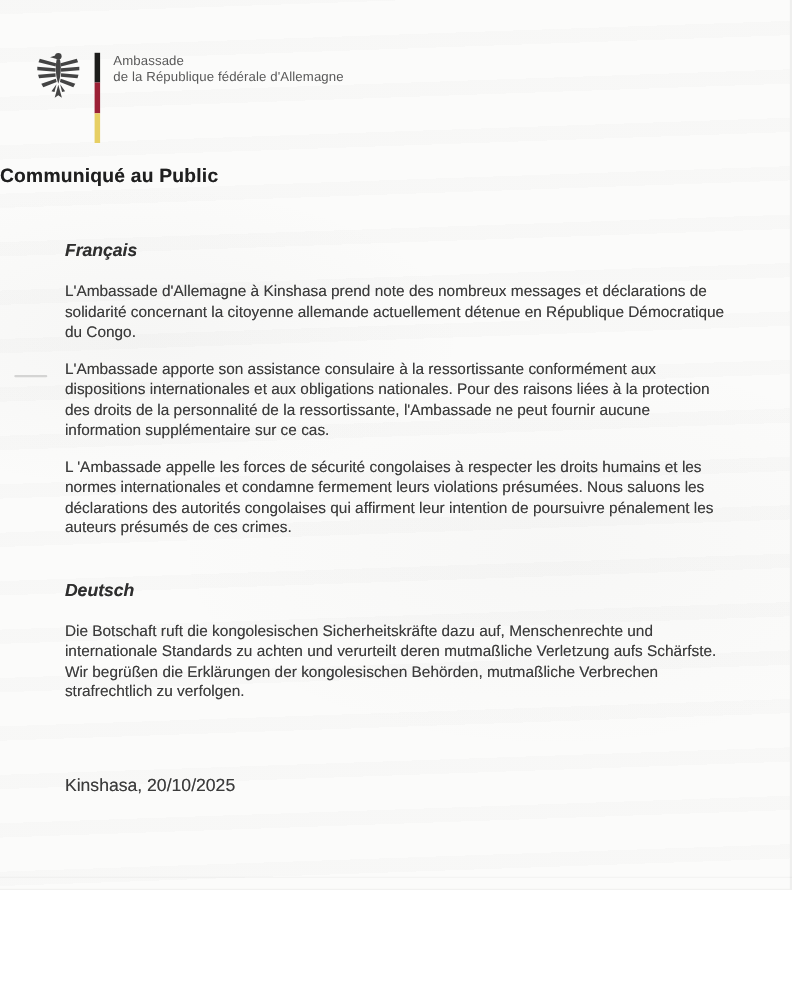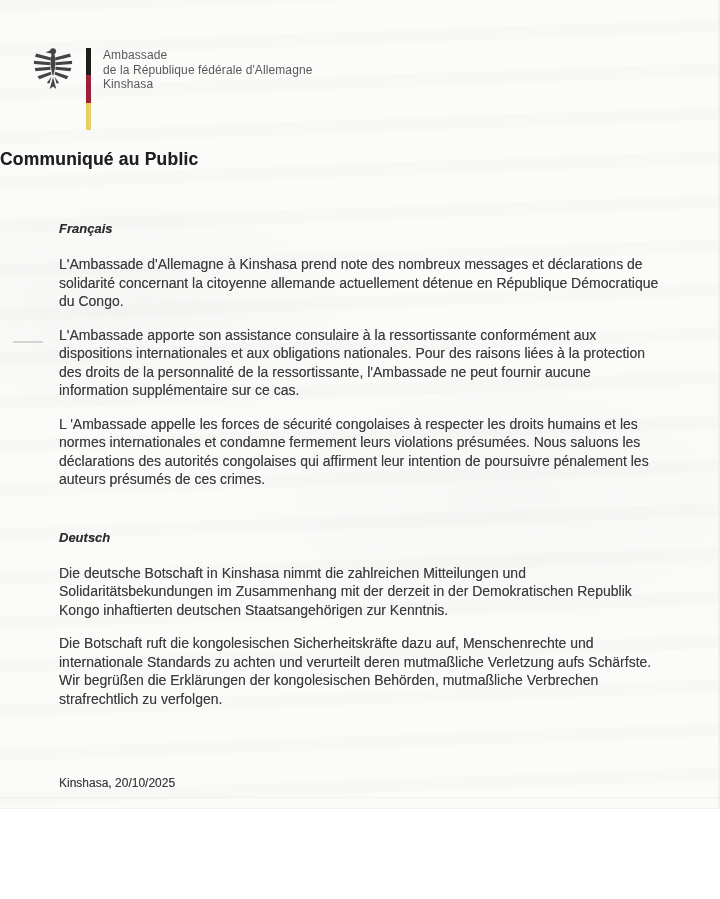--- a/index.html
+++ b/index.html
@@ -40,31 +40,31 @@
   
   .title{
     position:absolute;top:149px;left:0;width:100%;margin:0;
     text-align:left;font-size:17.5px;font-weight:bold;color:#1f1f1f;
     letter-spacing:0.2px;text-shadow:0 0 0.6px rgba(0,0,0,0.45);
   }
 
   
   .content{position:absolute;top:220px;left:59px;width:604px;color:#3c3c3c;}
   .content h2{
-    margin:0 0 17px 0;font-size:13px;line-height:18px;
+    margin:0 0 17px 0;font-size:16px;line-height:18px;
     font-weight:bold;font-style:italic;color:#2e2e2e;
     text-shadow:0 0 0.5px rgba(0,0,0,0.4);
   }
   .content p{
     margin:0 0 15px 0;font-size:14px;line-height:18.5px;
     color:#3c3c3c;text-shadow:0 0 0.45px rgba(60,60,60,0.55);
   }
   section.sec-de{margin-top:40px;}
   .dateline{
-    margin-top:68px;font-size:12px;color:#3c3c3c;
+    margin-top:68px;font-size:16px;color:#3c3c3c;
     text-shadow:0 0 0.45px rgba(60,60,60,0.55);
   }
 </style>
 </head>
 <body>
 
 <div class="page">
 
   <div class="smudge"></div>
 
@@ -88,38 +88,36 @@
       </g>
     </svg>
     <div class="stripe">
       <span style="background:#1d1d1b"></span>
       <span style="background:#9c2136"></span>
       <span style="background:#e7cf63"></span>
     </div>
     <div class="org">
       <div>Ambassade</div>
       <div>de la République fédérale d'Allemagne</div>
-      <div>Kinshasa</div>
     </div>
   </header>
 
   <h1 class="title">Communiqué au Public</h1>
 
   <main class="content">
 
     <section class="sec-fr">
       <h2>Français</h2>
       <p>L'Ambassade d'Allemagne à Kinshasa prend note des nombreux messages et déclarations de solidarité concernant la citoyenne allemande actuellement détenue en République Démocratique du Congo.</p>
       <p>L'Ambassade apporte son assistance consulaire à la ressortissante conformément aux dispositions internationales et aux obligations nationales. Pour des raisons liées à la protection des droits de la personnalité de la ressortissante, l'Ambassade ne peut fournir aucune information supplémentaire sur ce cas.</p>
       <p>L 'Ambassade appelle les forces de sécurité congolaises à respecter les droits humains et les normes internationales et condamne fermement leurs violations présumées. Nous saluons les déclarations des autorités congolaises qui affirment leur intention de poursuivre pénalement les auteurs présumés de ces crimes.</p>
     </section>
 
     <section class="sec-de">
       <h2>Deutsch</h2>
-      <p>Die deutsche Botschaft in Kinshasa nimmt die zahlreichen Mitteilungen und Solidaritätsbekundungen im Zusammenhang mit der derzeit in der Demokratischen Republik Kongo inhaftierten deutschen Staatsangehörigen zur Kenntnis.</p>
       <p>Die Botschaft ruft die kongolesischen Sicherheitskräfte dazu auf, Menschenrechte und internationale Standards zu achten und verurteilt deren mutmaßliche Verletzung aufs Schärfste. Wir begrüßen die Erklärungen der kongolesischen Behörden, mutmaßliche Verbrechen strafrechtlich zu verfolgen.</p>
     </section>
 
     <div class="dateline">Kinshasa, 20/10/2025</div>
 
   </main>
 
 </div>
 
 </body></html>

